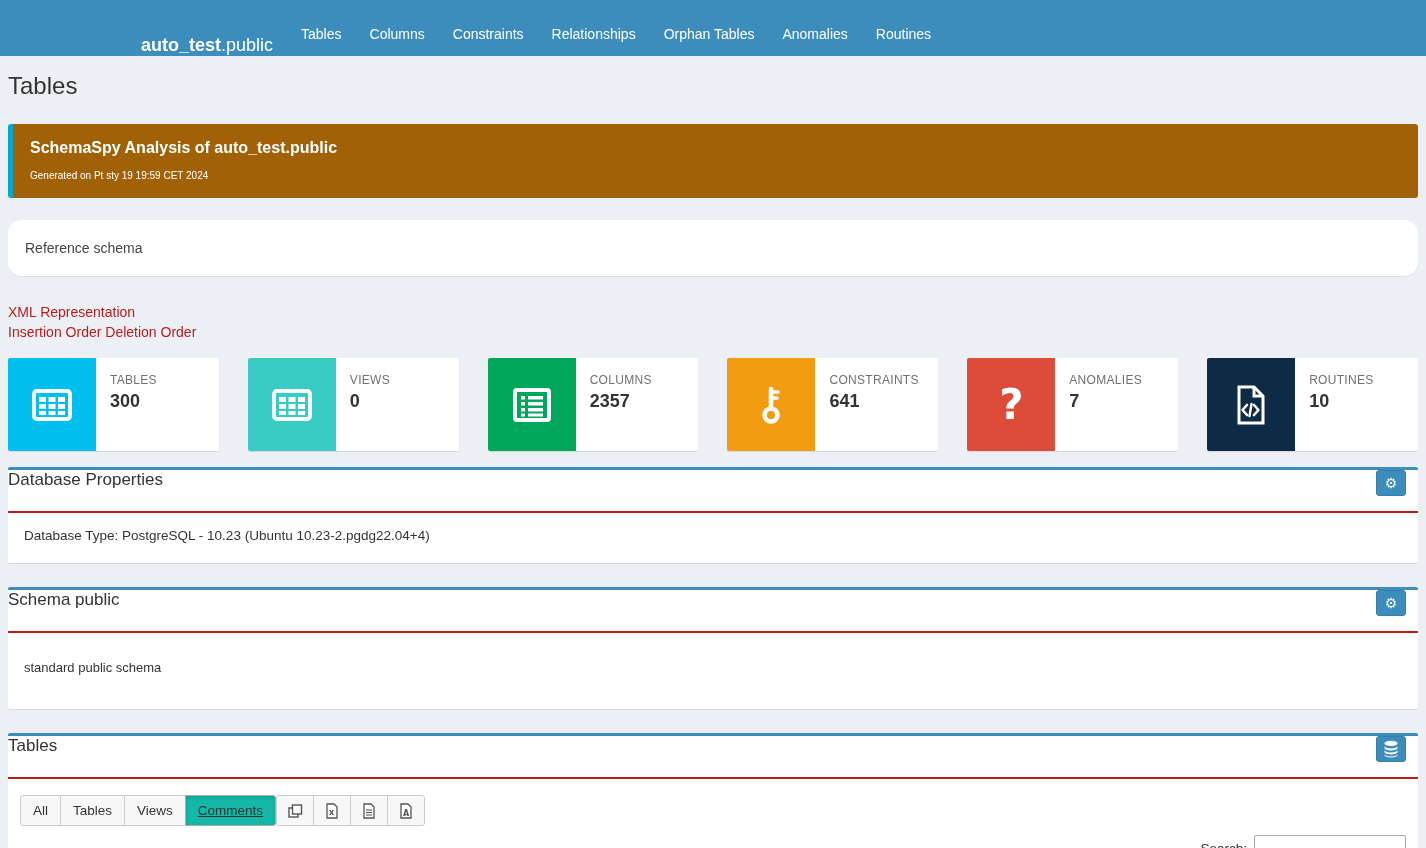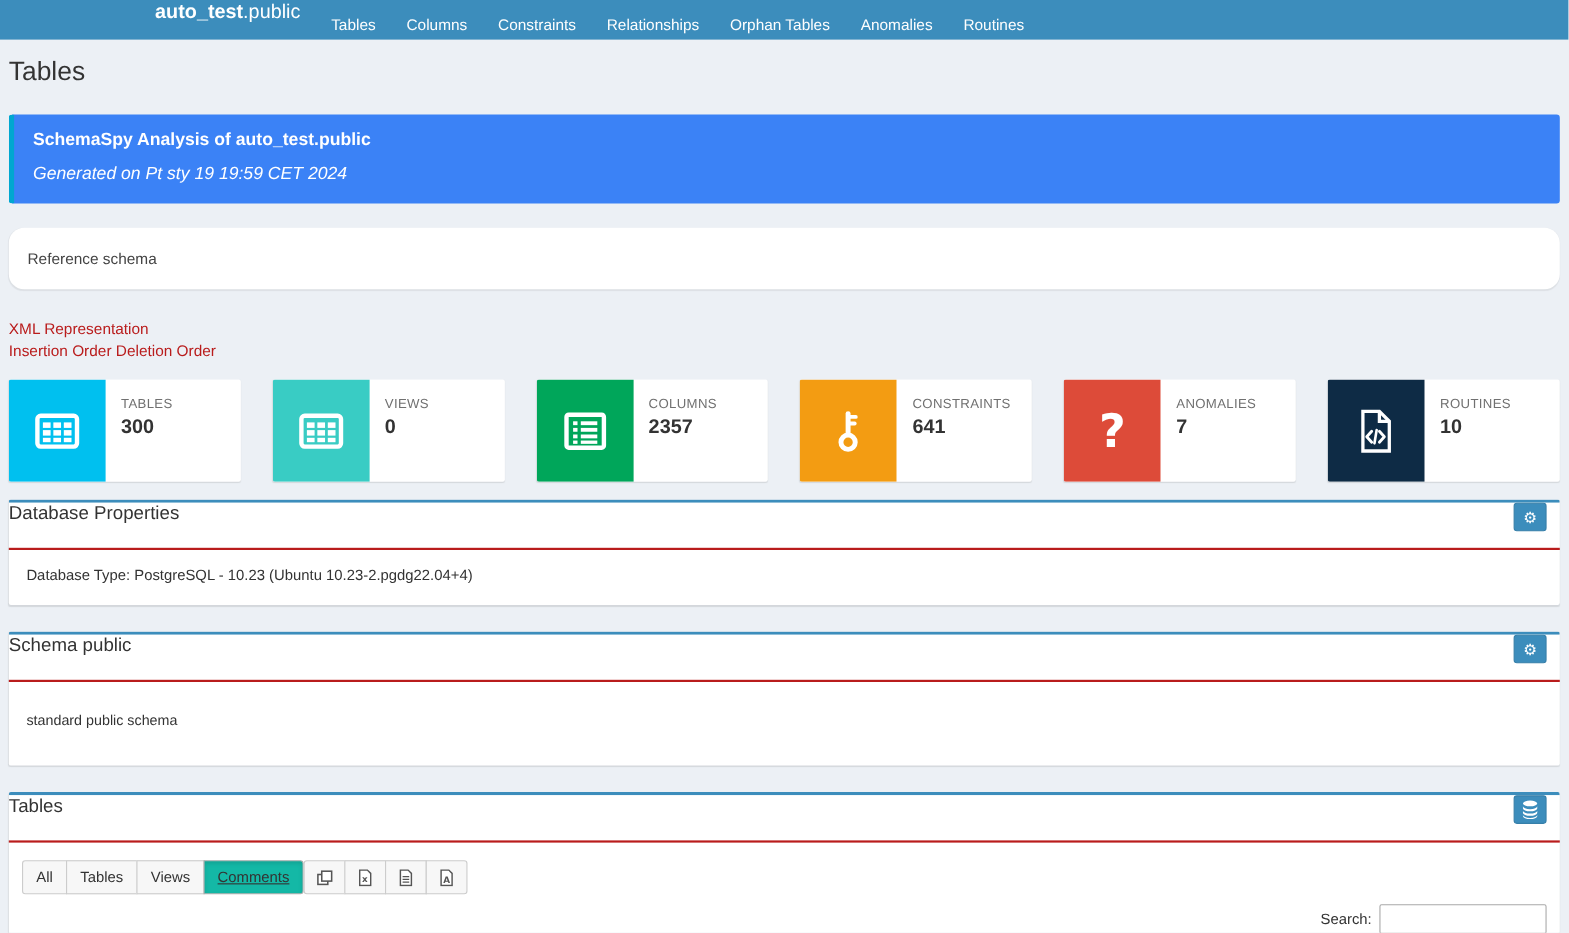--- a/index.html
+++ b/index.html
@@ -5,42 +5,42 @@
   * { margin:0; padding:0; box-sizing:border-box; }
   html,body { width:1426px; height:848px; overflow:hidden; }
   body {
     font-family:"Liberation Sans", sans-serif;
     background:#ecf0f5;
     color:#333;
   }
 
   
   .navbar {
-    height:36px; background:#3c8dbc;
-    display:flex; align-items:flex-start;
+    height:56px; background:#3c8dbc;
+    display:flex; align-items:flex-end;
     padding-left:141px;
   }
   .brand { color:#fff; font-size:18px; margin-right:14px; cursor:pointer; }
   .brand b { font-weight:bold; }
   .nav-items { display:flex; }
   .nav-item {
     color:#fefefe; font-size:14px; padding:0 14px; line-height:44px;
     cursor:pointer; white-space:nowrap;
   }
 
   
   .content { padding:0 8px; }
   h1.page-title { font-size:24px; font-weight:400; color:#333; margin:16px 0 20px 0; }
 
   .callout {
-    background:#3b82f6; border-left:5px solid #00a7d0; border-radius:3px;
+    background:#a16207; border-left:5px solid #00a7d0; border-radius:3px;
     color:#fff; padding:15px 16px 17px 17px; margin-bottom:22px;margin-top:24px;
   }
   .callout h2 { font-size:16px; font-weight:bold; margin-bottom:13px; }
-  .callout p  { font-size:16px;font-style:italic; }
+  .callout p  { font-size:10px; }
 
   .ref-box {
     background:#fff; border-radius:14px; height:56px;
     box-shadow:0 1px 1px rgba(0,0,0,.07);
     display:flex; align-items:center; padding-left:17px;
     font-size:14px; color:#444; margin-bottom:26px;
   }
 
   .links { font-size:14px; line-height:20px; margin-bottom:16px; }
   .links a { color:#b91c1c; text-decoration:none; cursor:pointer; }

